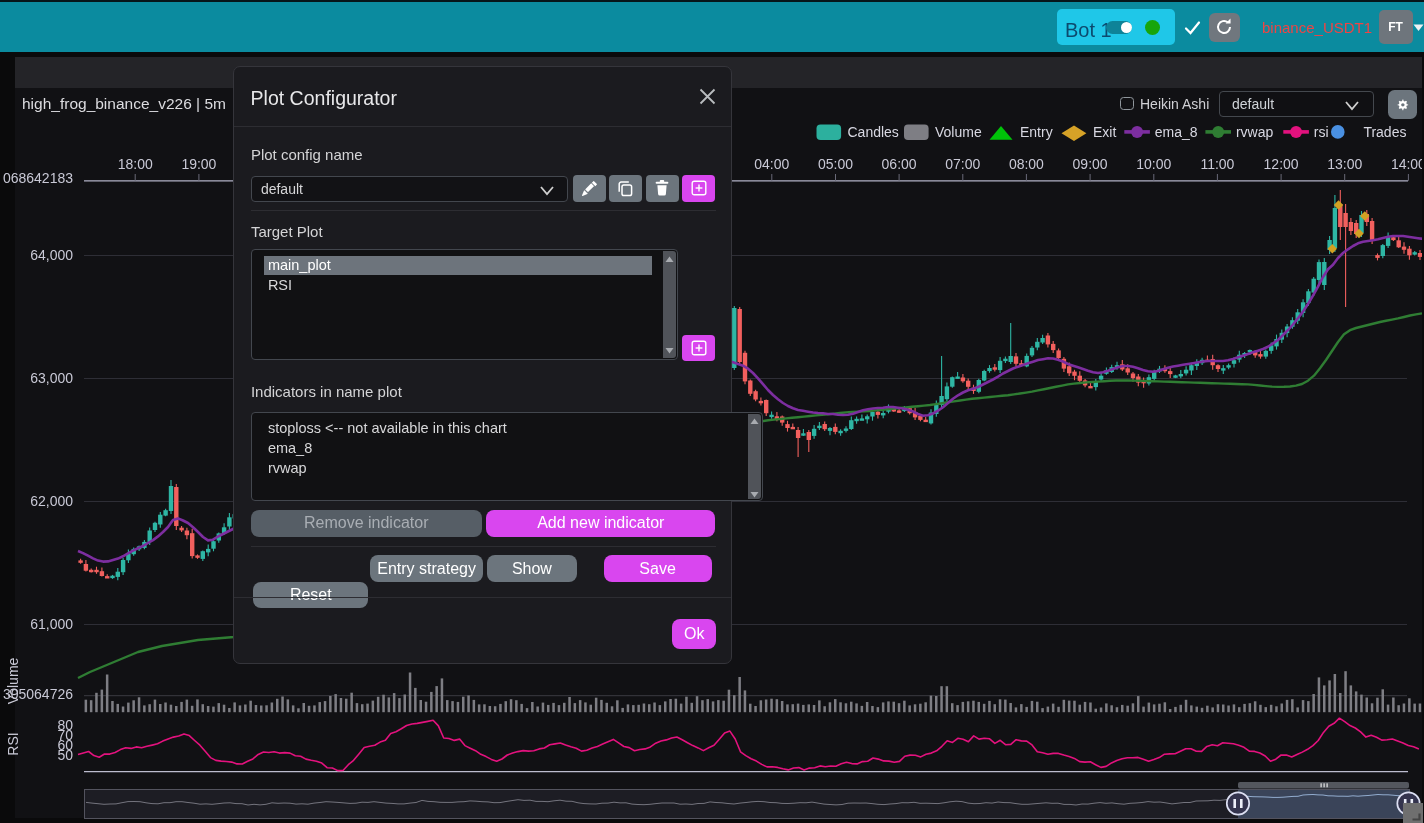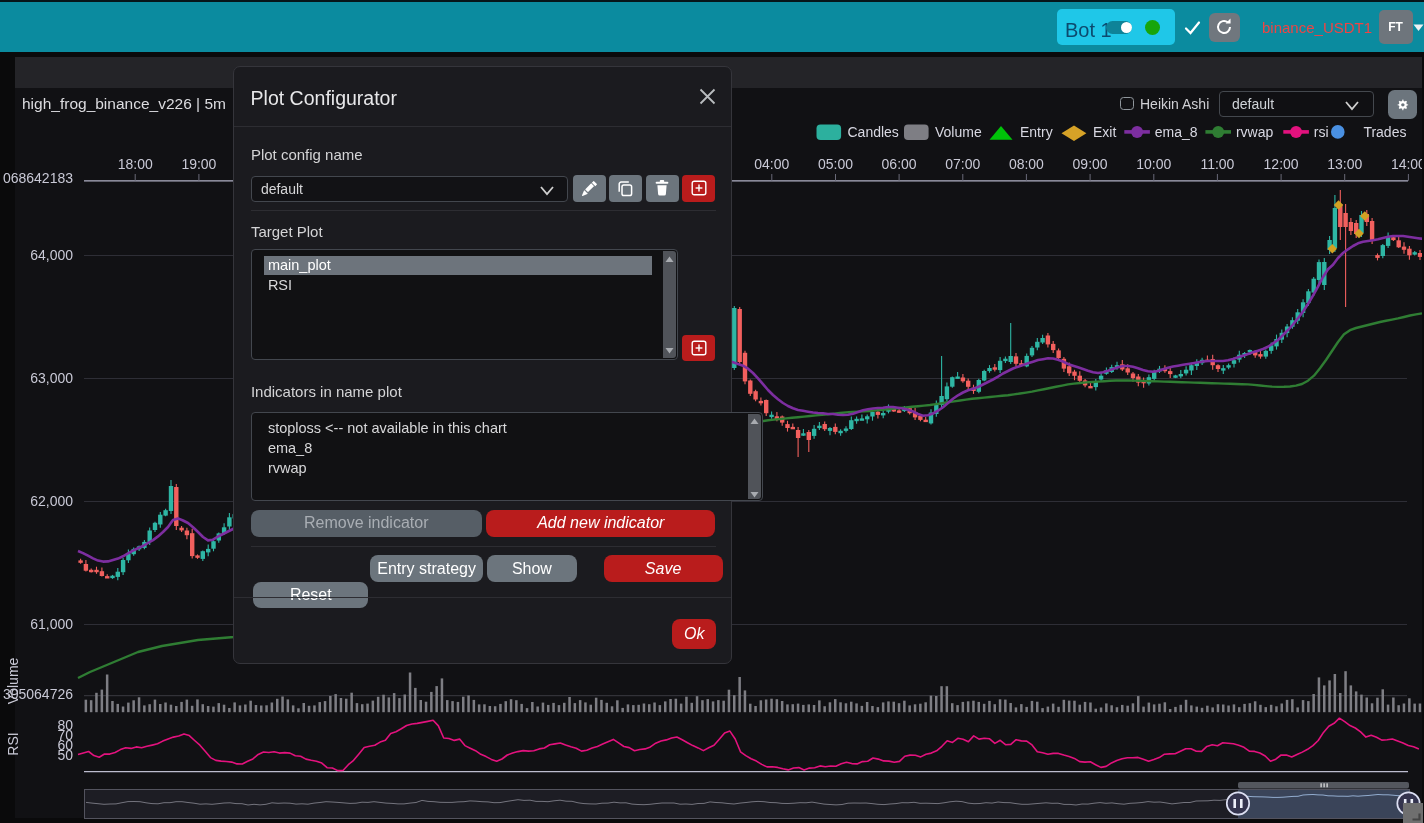--- a/index.html
+++ b/index.html
@@ -6,21 +6,21 @@
 html,body { width:1424px; height:823px; background:#0a0a0b; overflow:hidden;
   font-family:"Liberation Sans", sans-serif; }
 #navbar { position:absolute; left:0; top:0; width:1424px; height:52px; background:#0b8b9f; }
 #navtop { position:absolute; left:0; top:0; width:1424px; height:2px; background:#06161a; }
 #strip { position:absolute; left:15px; top:57px; width:1409px; height:31px; background:#242428; }
 #chart { position:absolute; left:15px; top:88px; width:1409px; height:730px; background:#111114; }
 #chartsvg { position:absolute; left:0; top:0; }
 .btn { border-radius:8px; display:flex; align-items:center; justify-content:center;
   font-size:16px; color:#fff; position:absolute; }
 .gray { background:#6c757d; }
-.teal { background:#b91c1c;font-style:italic; }
+.teal { background:#d946ef; }
 
 #botchip { position:absolute; left:1057px; top:9px; width:118px; height:36px; background:#1fc7e8; border-radius:5px; }
 #botchip .lbl { position:absolute; left:8px; top:10px; font-size:20px; color:#0c4a6e; }
 #toggle { position:absolute; left:1106px; top:20.5px; width:26px; height:13px; background:#0e8398; border-radius:7px; }
 #knob { position:absolute; left:14.5px; top:1px; width:11px; height:11px; background:#fff; border-radius:50%; }
 #greendot { position:absolute; left:1145px; top:19.5px; width:15px; height:15px; background:#17a50b; border-radius:50%; }
 #reload { position:absolute; left:1208.5px; top:13px; width:31px; height:28.5px; background:#70777e; border-radius:6px; }
 #pairname { position:absolute; left:1262px; top:19px; font-size:15px; color:#ef4444; }
 #ftbox { position:absolute; left:1378.5px; top:10px; width:34px; height:34px; background:#6e757c; border-radius:5px;
   color:#fff; font-size:12px; font-weight:bold; display:flex; align-items:center; justify-content:center; }
@@ -1028,21 +1028,21 @@
         <path d="M2.5 78 L6.5 83.5 L10.5 78 Z" fill="#a8abb0"></path>
       </svg>
     </div>
   </div>
   <div class="btn" style="left:16.7px; top:442.5px; width:231.1px; height:27.2px; background:#565e66; color:#a9aeb4;">Remove indicator</div>
   <div class="btn teal" style="left:252.1px; top:442.5px; width:229.4px; height:27.2px;">Add new indicator</div>
   <div class="hr" style="top:479.4px"></div>
   <div class="btn gray" style="left:19.4px; top:515px; width:114.8px; height:26.4px;">Reset</div>
   <div class="btn gray" style="left:136.2px; top:488.4px; width:112.8px; height:26.4px;">Entry strategy</div>
   <div class="btn gray" style="left:252.9px; top:488.4px; width:90px; height:26.4px;">Show</div>
-  <div class="btn teal" style="left:369.6px; top:488.4px; width:119px; height:26.4px;">Save</div>
+  <div class="btn teal" style="left:369.6px; top:488.4px; width:108px; height:26.4px;">Save</div>
   <div class="footer-sep"></div>
   <div class="btn teal" style="left:438.4px; top:551.8px; width:43.9px; height:30.7px;">Ok</div>
 </div>
 
 <div id="redge"></div>
 <div id="corner">
   <svg width="21" height="20">
       <path d="M9.5 16.5 H16.5 V10.5" stroke="#454545" stroke-width="2.2" fill="none"></path>
     </svg>
 </div>

